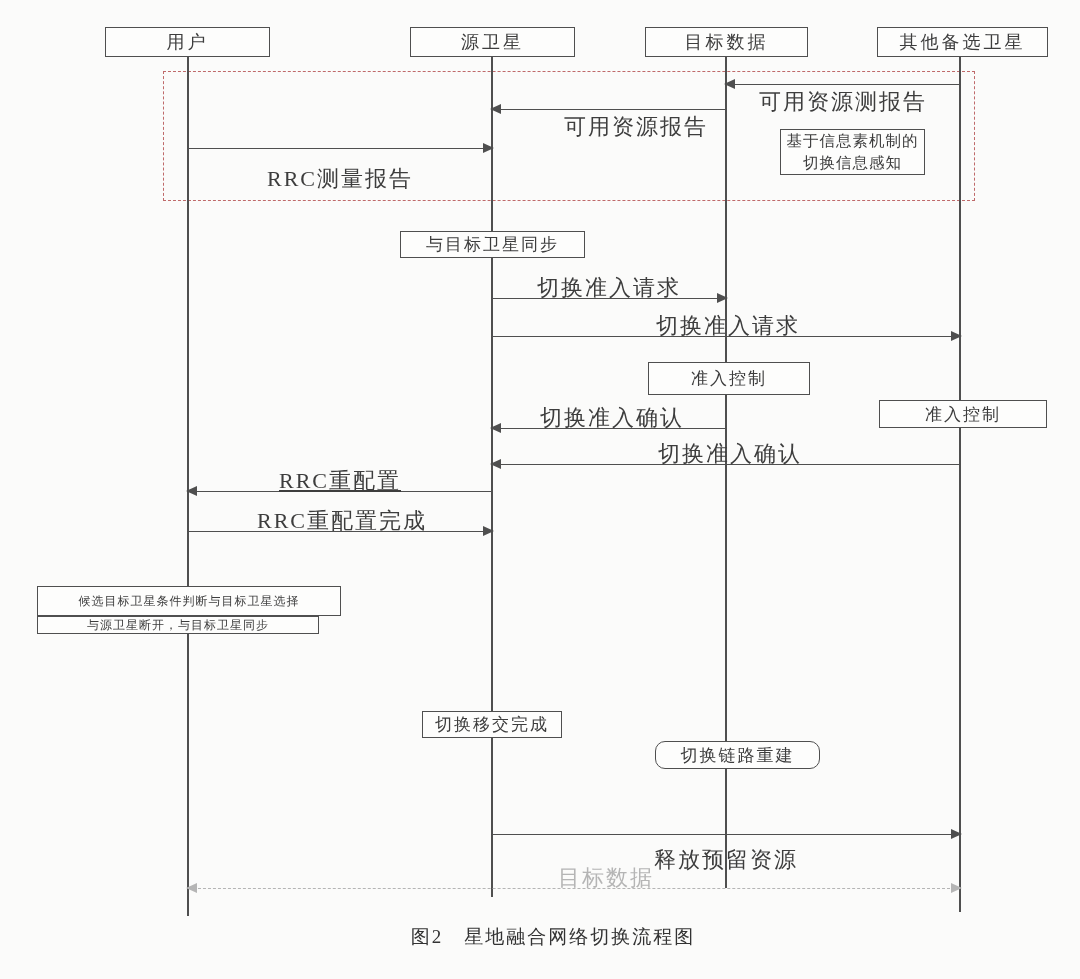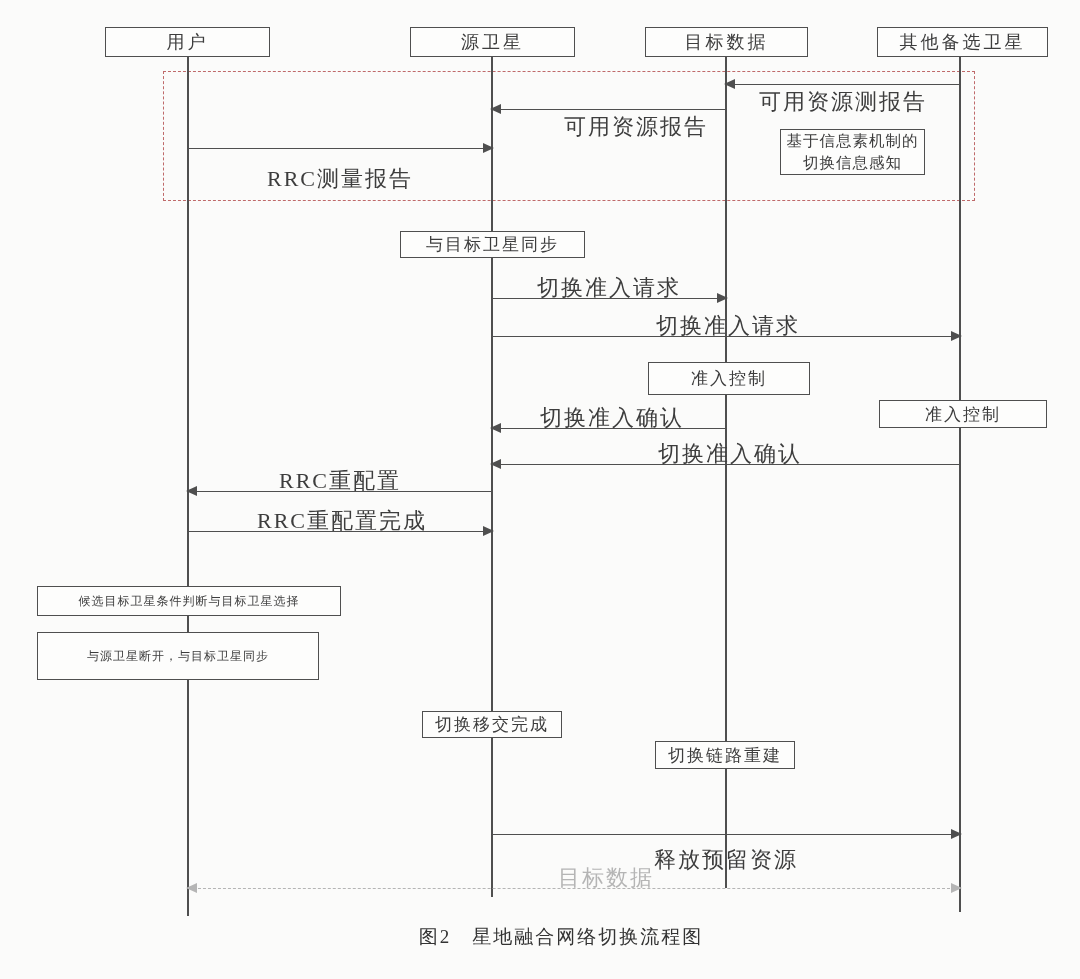--- a/index.html
+++ b/index.html
@@ -70,21 +70,21 @@
     background:#fdfdfc;
     display:flex;align-items:center;justify-content:center;
     font-size:17px;letter-spacing:2px;color:var(--text);
     box-sizing:border-box;z-index:4;white-space:nowrap;
   }
   .pbox.small{font-size:12px;letter-spacing:1px;}
   .pbox.twoline{flex-direction:column;font-size:15.5px;letter-spacing:1px;line-height:1.4;}
   
   .caption{
     position:absolute;left:553px;top:924px;transform:translateX(-50%);
-    font-size:19px;letter-spacing:2px;color:#333;white-space:nowrap;z-index:3;margin-left:8px;
+    font-size:19px;letter-spacing:2px;color:#333;white-space:nowrap;z-index:3;
   }
 </style>
 </head>
 <body>
 
 <div class="canvas">
 
   <div class="hl-region"></div>
 
   <div class="lifeline" style="left:187px;height:859px;"></div>
@@ -132,32 +132,32 @@
     <div class="head right"></div>
   </div>
 
   <div class="mlabel" style="left:843px;top:87px;">可用资源测报告</div>
   <div class="mlabel" style="left:609px;top:112px;margin-left:27px;">可用资源报告</div>
   <div class="mlabel" style="left:340px;top:124px;margin-top:40px;">RRC测量报告</div>
   <div class="mlabel" style="left:609px;top:273px;">切换准入请求</div>
   <div class="mlabel" style="left:728px;top:311px;">切换准入请求</div>
   <div class="mlabel" style="left:612px;top:403px;">切换准入确认</div>
   <div class="mlabel" style="left:730px;top:439px;">切换准入确认</div>
-  <div class="mlabel" style="left:340px;top:466px;">RRC重配置</div>
+  <div class="mlabel" style="left:340px;top:466px;text-decoration:underline;">RRC重配置</div>
   <div class="mlabel" style="left:342px;top:506px;">RRC重配置完成</div>
   <div class="mlabel" style="left:726px;top:809px;margin-top:36px;">释放预留资源</div>
   <div class="mlabel muted" style="left:574px;top:863px;margin-left:32px;">目标数据</div>
 
   <div class="pbox twoline" style="left:780px;top:129px;width:145px;height:46px;">
     <span>基于信息素机制的</span>
     <span>切换信息感知</span>
   </div>
   <div class="pbox" style="left:400px;top:231px;width:185px;height:27px;">与目标卫星同步</div>
   <div class="pbox" style="left:648px;top:362px;width:162px;height:33px;">准入控制</div>
   <div class="pbox" style="left:879px;top:400px;width:168px;height:28px;">准入控制</div>
   <div class="pbox small" style="left:37px;top:586px;width:304px;height:30px;">候选目标卫星条件判断与目标卫星选择</div>
-  <div class="pbox small" style="left:37px;top:632px;width:282px;height:48px;">与源卫星断开，与目标卫星同步</div>
+  <div class="pbox small" style="left:37px;top:616px;width:282px;height:18px;">与源卫星断开，与目标卫星同步</div>
   <div class="pbox" style="left:422px;top:711px;width:140px;height:27px;">切换移交完成</div>
-  <div class="pbox" style="left:655px;top:741px;width:140px;height:28px;">切换链路重建</div>
+  <div class="pbox" style="left:655px;top:741px;width:165px;height:28px;border-radius:10px;">切换链路重建</div>
 
   <div class="caption">图2　星地融合网络切换流程图</div>
 
 </div>
 
 </body></html>

